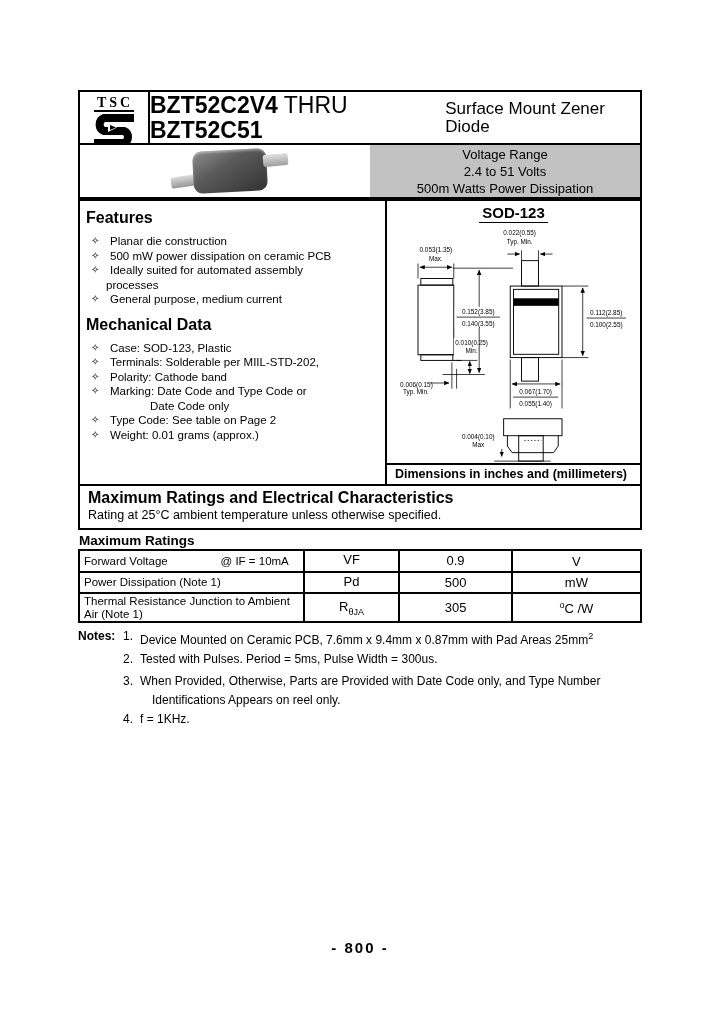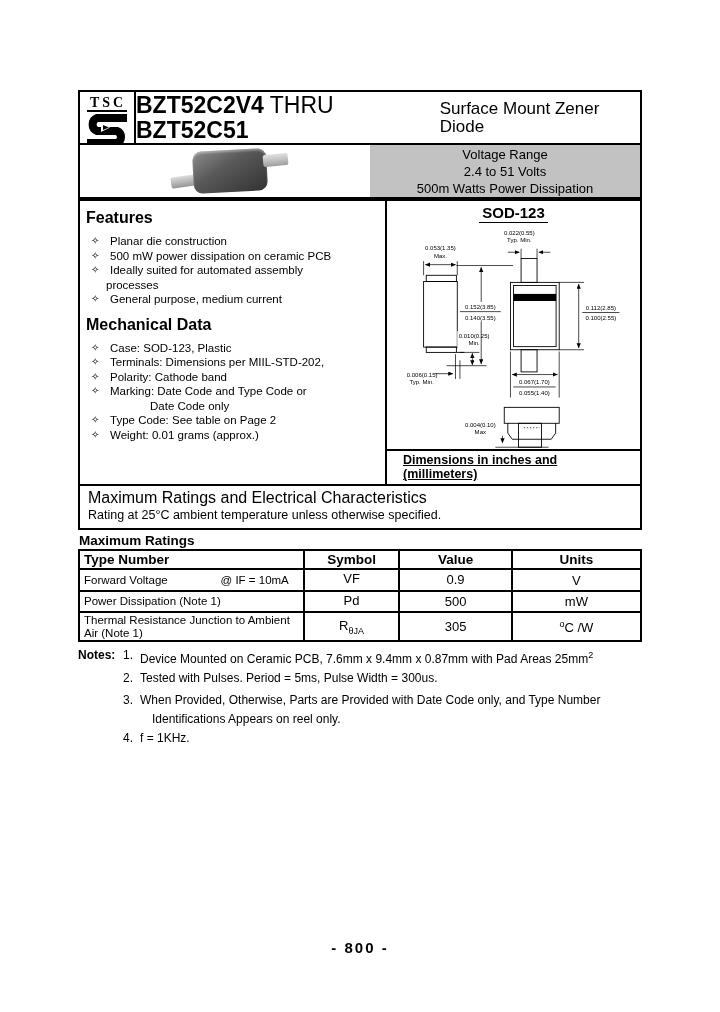--- a/index.html
+++ b/index.html
@@ -7,21 +7,21 @@
     width:720px; height:1012px; position:relative;
     background:#ffffff; color:#000;
     font-family:"Liberation Sans","DejaVu Sans",sans-serif;
     overflow:hidden;
   }
   .page { position:absolute; left:78px; top:90px; width:564px; }
 
   
   .top-box { border:2px solid #000; }
   .hdr-row { display:flex; height:53px; border-bottom:2px solid #000; }
-  .logo-cell { width:56px; border-right:2px solid #000; display:flex; flex-direction:column; align-items:center; justify-content:center; padding-top:2px; }
+  .logo-cell { width:70px; border-right:2px solid #000; display:flex; flex-direction:column; align-items:center; justify-content:center; padding-top:2px; }
   .logo-tsc { font-family:"Liberation Serif","DejaVu Serif",serif; font-weight:bold; font-size:14px; letter-spacing:3px; border-bottom:2px solid #000; padding:0 1px 0 3px; line-height:15px; }
   .logo-glyph { margin-top:1px; display:block; }
   .title-cell { flex:1; display:flex; align-items:center; justify-content:center; line-height:1.05; }
   .title-line { font-size:23px; }
   .title-line .bold { font-weight:bold; }
   .subtitle { font-size:17px; margin-top:1px; }
 
   .pkg-row { display:flex; height:52px; }
   .photo-cell { flex:1; position:relative; overflow:hidden; }
   .pkg-body { position:absolute; left:113px; top:5px; width:74px; height:42px; border-radius:9px; transform:rotate(-3deg); background:linear-gradient(150deg,#8d8d8d 0%,#5a5a5a 40%,#323232 100%); box-shadow:inset 0 2px 2px rgba(255,255,255,.35); }
@@ -37,25 +37,25 @@
   h2.sec2 { margin-top:9px; }
   .li { display:flex; font-size:11.5px; line-height:14.5px; }
   .li .b { width:24px; flex:none; padding-left:5px; font-size:10px; }
   .li .t { flex:1; }
   .cont { font-size:11.5px; line-height:14.5px; margin-left:20px; }
   .cont.deep { margin-left:64px; }
 
   .diagram-title-wrap { text-align:center; margin-top:3px; }
   .diagram-title { font-size:15px; font-weight:bold; display:inline-block; border-bottom:1.5px solid #000; padding:0 3px 1px; }
   .diagram-svg { display:block; margin:0 0 0 6px; }
-  .dim-footer { margin-top:auto; border-top:2px solid #000; font-weight:bold; font-size:12.5px; padding:2px 16px 3px;text-decoration:underline; }
+  .dim-footer { margin-top:auto; border-top:2px solid #000; font-weight:bold; font-size:12.5px; padding:2px 8px 3px; }
 
   
   .ratings-box { border:2px solid #000; border-top:none; padding:3px 8px 6px; }
-  .ratings-head { font-size:16px; font-weight:normal; }
+  .ratings-head { font-size:16px; font-weight:bold; }
   .ratings-sub { font-size:12.5px; margin-top:1px; }
   .table-title { font-size:13.5px; font-weight:bold; margin:3px 0 1px 1px; }
 
   table.ratings { width:100%; border-collapse:collapse; }
   table.ratings th, table.ratings td { border:2px solid #000; }
   th.c0 { text-align:left; padding:1px 2px 1px 4px; font-size:13.5px; }
   th.ch { text-align:center; font-size:13.5px; padding:1px 2px; }
   td.param { font-size:11.5px; padding:1px 2px 1px 4px; line-height:12.5px; }
   td.sym, td.val, td.unit { text-align:center; font-size:13px; padding:1px 2px; }
   td.sym sub { font-size:9px; }
@@ -136,21 +136,21 @@
           <span class="t">General purpose, medium current</span>
         </div>
 
       <h2 class="sec sec2">Mechanical Data</h2>
       <div class="li">
           <span class="b">✧</span>
           <span class="t">Case: SOD-123, Plastic</span>
         </div>
       <div class="li">
           <span class="b">✧</span>
-          <span class="t">Terminals: Dimensions per MIIL-STD-202,</span>
+          <span class="t">Terminals: Solderable per MIIL-STD-202,</span>
         </div>
       <div class="li">
           <span class="b">✧</span>
           <span class="t">Polarity: Cathode band</span>
         </div>
       <div class="li">
           <span class="b">✧</span>
           <span class="t">Marking: Date Code and Type Code or</span>
         </div>
       <div class="cont deep">Date Code only</div>
@@ -262,26 +262,20 @@
   <div class="table-title">Maximum Ratings</div>
 
   <table class="ratings">
     <colgroup>
         <col style="width:40%">
         <col style="width:17%">
         <col style="width:20%">
         <col style="width:23%">
       </colgroup>
     <tbody>
-        <tr>
-      <th class="c0">Type Number</th>
-      <th class="ch">Symbol</th>
-      <th class="ch">Value</th>
-      <th class="ch">Units</th>
-    </tr>
     <tr>
       <td class="param">
             <div class="param-flex">
               <span>Forward Voltage</span>
               <span class="cond">@ IF = 10mA</span>
             </div>
           </td>
       <td class="sym"><span>VF</span><sub></sub></td>
       <td class="val">0.9</td>
       <td class="unit"><sup></sup><span>V</span></td>

